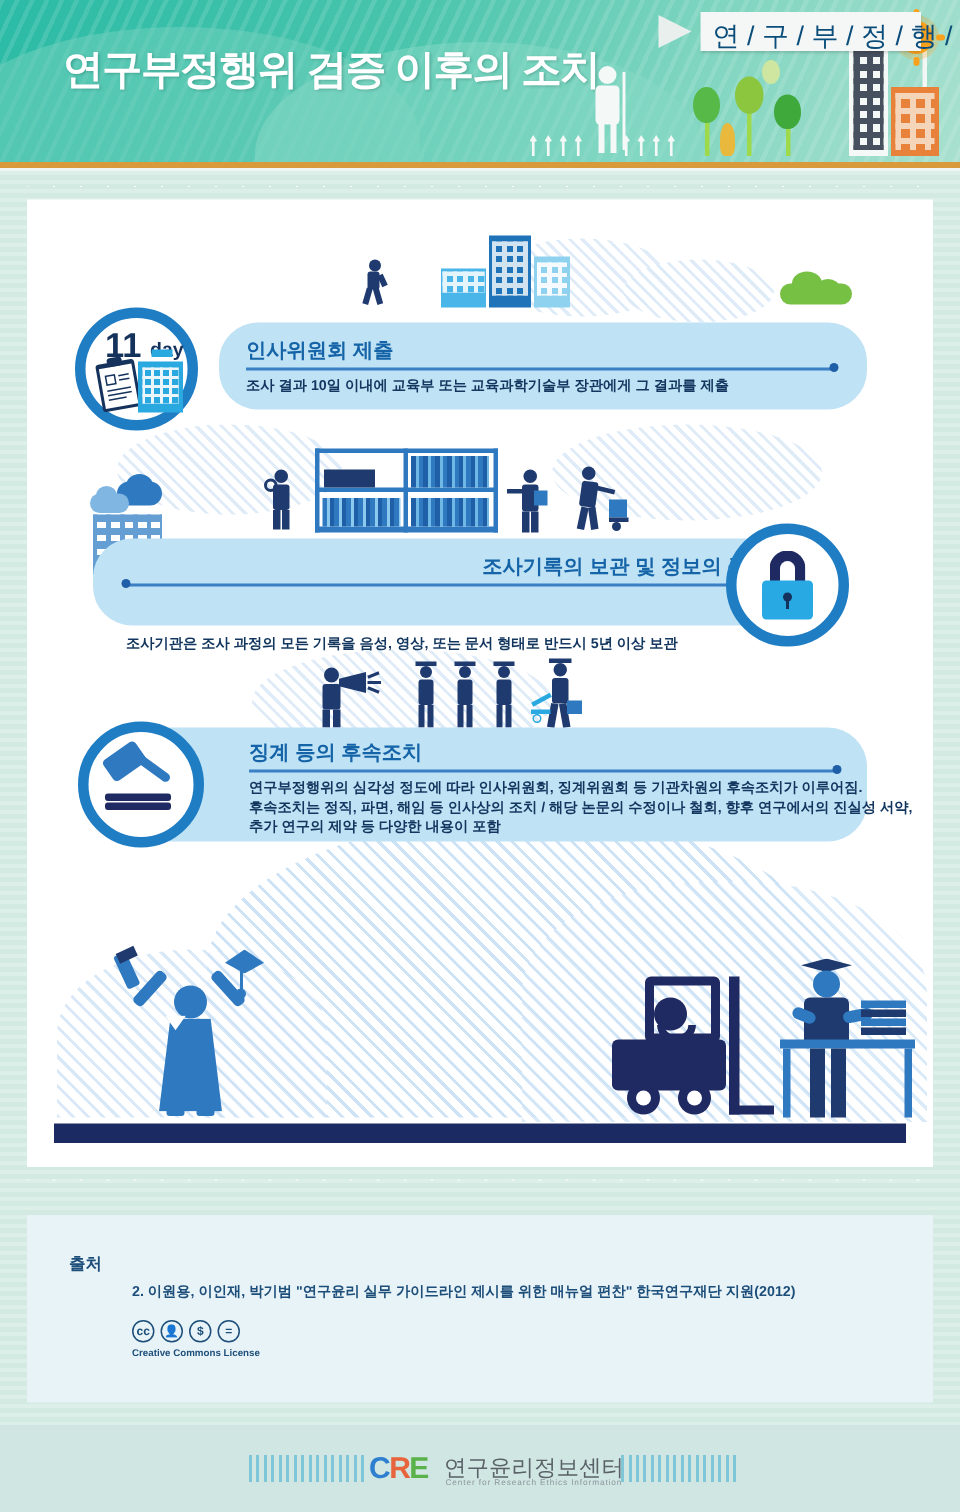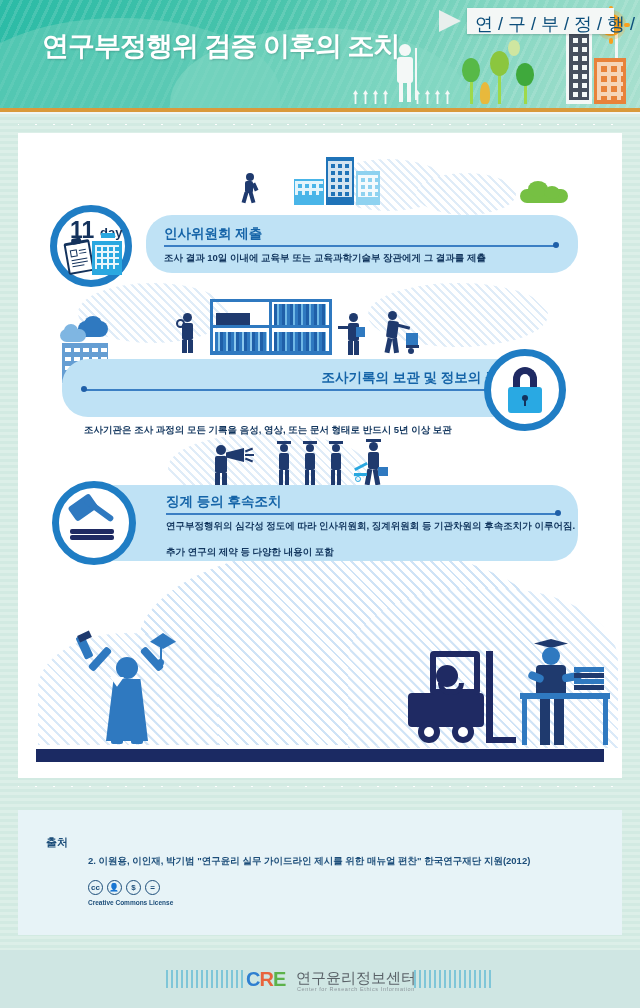--- a/index.html
+++ b/index.html
@@ -425,20 +425,21 @@
       <div style="position:absolute;left:0;top:26px;width:14px;height:3px;background:#2aa8e0;transform:rotate(-28deg);"></div>
       <div style="position:absolute;left:0;top:34px;width:13px;height:3px;background:#2aa8e0;"></div>
       <div style="position:absolute;left:1px;top:37px;width:6px;height:6px;border-radius:50%;border:1.6px solid #2aa8e0;"></div>
     </div>
 
     <div class="bar" style="left:44px;top:352px;width:516px;height:76px;"></div>
     <div class="bar-title" style="left:148px;top:360px;">징계 등의 후속조치</div>
     <div class="bar-rule" style="left:148px;top:380px;width:392px;"></div>
     <div class="bar-dot" style="left:537px;top:377px;"></div>
     <div class="bar-body" style="left:148px;top:386px;">연구부정행위의 심각성 정도에 따라 인사위원회, 징계위원회 등 기관차원의 후속조치가 이루어짐.</div>
+    <div class="bar-body" style="left:148px;top:399px;">후속조치는 정직, 파면, 해임 등 인사상의 조치 / 해당 논문의 수정이나 철회, 향후 연구에서의 진실성 서약,</div>
     <div class="bar-body" style="left:148px;top:412px;">추가 연구의 제약 등 다양한 내용이 포함</div>
 
     <div class="circle" style="left:34px;top:348px;width:84px;height:84px;"></div>
     <div style="position:absolute;left:50px;top:362px;width:54px;height:52px;">
       <div style="position:absolute;left:2px;top:4px;width:26px;height:17px;background:#2f79c0;border-radius:3px;transform:rotate(-35deg);"></div>
       <div style="position:absolute;left:14px;top:12px;width:34px;height:6px;background:#2f79c0;border-radius:3px;transform:rotate(36deg);"></div>
       <div style="position:absolute;left:2px;top:34px;width:44px;height:5px;background:#1f2a63;border-radius:2px;"></div>
       <div style="position:absolute;left:2px;top:40px;width:44px;height:5px;background:#1f2a63;border-radius:2px;"></div>
     </div>
 

